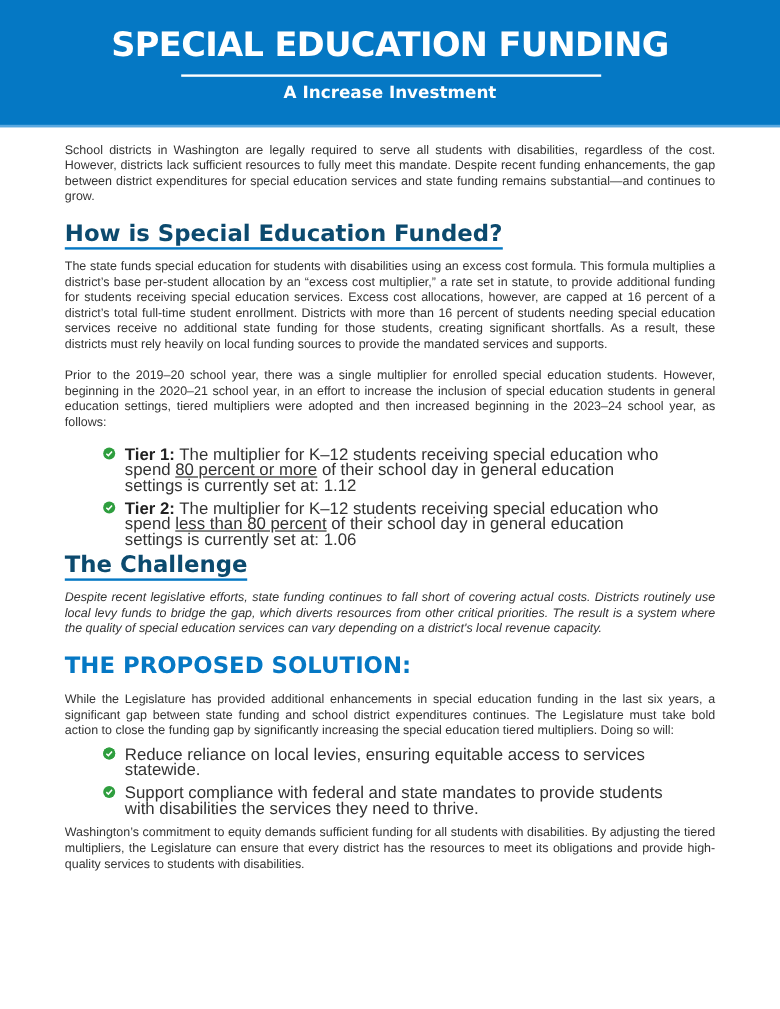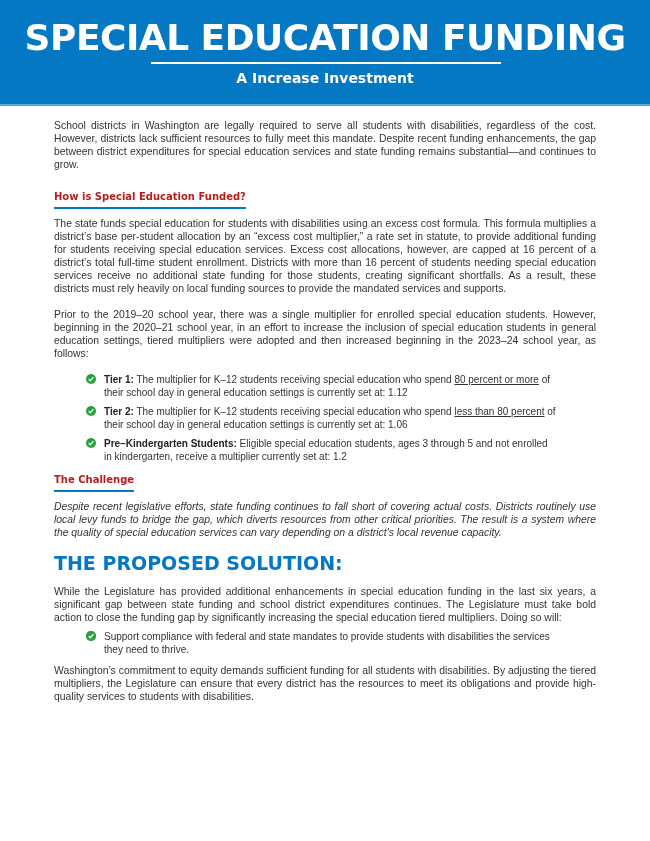--- a/index.html
+++ b/index.html
@@ -8,54 +8,54 @@
 
   .header {
     position: absolute; left: 0; top: 0; width: 650px; height: 106px;
     background: #0578c4;
     border-bottom: 2px solid #5aa8e0;
     text-align: center; color: #ffffff;
   }
   .header-title {
     position: absolute; left: 0; right: 0; top: 14px;
     font-family: "DejaVu Sans", sans-serif; font-weight: bold;
-    font-size: 36px; letter-spacing: -0.5px; line-height: 48px;
+    font-size: 28px; letter-spacing: -0.5px; line-height: 48px;
   }
   .header-rule {
     position: absolute; left: 151px; width: 350px; top: 62px; height: 2px; background: #ffffff;
   }
   .header-subtitle {
     position: absolute; left: 0; right: 0; top: 69px;
     font-family: "DejaVu Sans", sans-serif; font-weight: bold; font-size: 14px; line-height: 18px;
   }
 
   .content { position: absolute; left: 54px; top: 119px; width: 542px; }
   p.body-text {
     font-size: 10.4px; line-height: 13px; text-align: justify; color: #333333;
   }
   .section-heading {
     display: inline-block;
-    font-family: "DejaVu Sans", sans-serif; font-weight: bold; color: #b91c1c;
-    font-size: 10px; line-height: 19px;
+    font-family: "DejaVu Sans", sans-serif; font-weight: bold; color: #0c4a6e;
+    font-size: 19px; line-height: 19px;
     border-bottom: 2px solid #0578c4; padding-bottom: 1px;
   }
   .big-heading {
     font-family: "DejaVu Sans", sans-serif; font-weight: bold; color: #0578c4;
     font-size: 19px; line-height: 22px;
   }
   .sub-heading {
     display: inline-block;
     font-family: "DejaVu Sans", sans-serif; font-weight: bold; color: #0578c4;
     font-size: 11.2px; line-height: 15px;
     border-bottom: 2px solid #0578c4; padding-bottom: 3px;
   }
   ul.check-list { list-style: none; padding-left: 32px; }
   ul.check-list li {
     position: relative; padding-left: 18px;
-    font-size: 10px; line-height: 13px; color: #333333; margin-bottom: 6px;
+    font-size: 14px; line-height: 13px; color: #333333; margin-bottom: 6px;
     padding-right: 40px;
   }
   .check-icon {
     position: absolute; left: 0; top: 1px; width: 10px; height: 10px; border-radius: 50%;
     background: #2e9e3e;
   }
   .check-icon svg { position: absolute; left: 2px; top: 2px; }
   .bold { font-weight: bold; color: #222222; }
   .u { text-decoration: underline; }
 </style>
@@ -87,28 +87,20 @@
         <span class="bold">Tier 1:</span><span> The multiplier for K–12 students receiving special education who spend </span><span class="u">80 percent or more</span><span> of their school day in general education settings is currently set at: 1.12</span>
       </li>
       <li>
         <span class="check-icon">
             <svg width="6" height="6" viewBox="0 0 6 6">
               <path d="M0.6 3.1 L2.3 4.7 L5.4 1.2" stroke="#fff" stroke-width="1.3" fill="none"></path>
             </svg>
           </span>
         <span class="bold">Tier 2:</span><span> The multiplier for K–12 students receiving special education who spend </span><span class="u">less than 80 percent</span><span> of their school day in general education settings is currently set at: 1.06</span>
       </li>
-      <li>
-        <span class="check-icon">
-            <svg width="6" height="6" viewBox="0 0 6 6">
-              <path d="M0.6 3.1 L2.3 4.7 L5.4 1.2" stroke="#fff" stroke-width="1.3" fill="none"></path>
-            </svg>
-          </span>
-        <span class="bold">Pre–Kindergarten Students:</span><span> Eligible special education students, ages 3 through 5 and not enrolled in kindergarten, receive a multiplier currently set at: 1.2</span>
-      </li>
     </ul>
   </div>
 
   <div style="margin-top:4px;">
     <div class="section-heading">The Challenge</div>
     <p class="body-text" style="margin-top:8px;font-style:italic;">Despite recent legislative efforts, state funding continues to fall short of covering actual costs. Districts routinely use local levy funds to bridge the gap, which diverts resources from other critical priorities. The result is a system where the quality of special education services can vary depending on a district's local revenue capacity.</p>
   </div>
 
   <div style="margin-top:13px;">
     <div class="big-heading">THE PROPOSED SOLUTION:</div>
@@ -121,19 +113,27 @@
               <path d="M0.6 3.1 L2.3 4.7 L5.4 1.2" stroke="#fff" stroke-width="1.3" fill="none"></path>
             </svg>
           </span>
       </li>
       <li>
         <span class="check-icon">
             <svg width="6" height="6" viewBox="0 0 6 6">
               <path d="M0.6 3.1 L2.3 4.7 L5.4 1.2" stroke="#fff" stroke-width="1.3" fill="none"></path>
             </svg>
           </span>
+        <span>Reduce reliance on local levies, ensuring equitable access to services statewide.</span>
+      </li>
+      <li>
+        <span class="check-icon">
+            <svg width="6" height="6" viewBox="0 0 6 6">
+              <path d="M0.6 3.1 L2.3 4.7 L5.4 1.2" stroke="#fff" stroke-width="1.3" fill="none"></path>
+            </svg>
+          </span>
         <span>Support compliance with federal and state mandates to provide students with disabilities the services they need to thrive.</span>
       </li>
     </ul>
 
     <p class="body-text" style="margin-top:8px;">Washington’s commitment to equity demands sufficient funding for all students with disabilities. By adjusting the tiered multipliers, the Legislature can ensure that every district has the resources to meet its obligations and provide high-quality services to students with disabilities.</p>
   </div>
 </div>
 
 </body></html>

